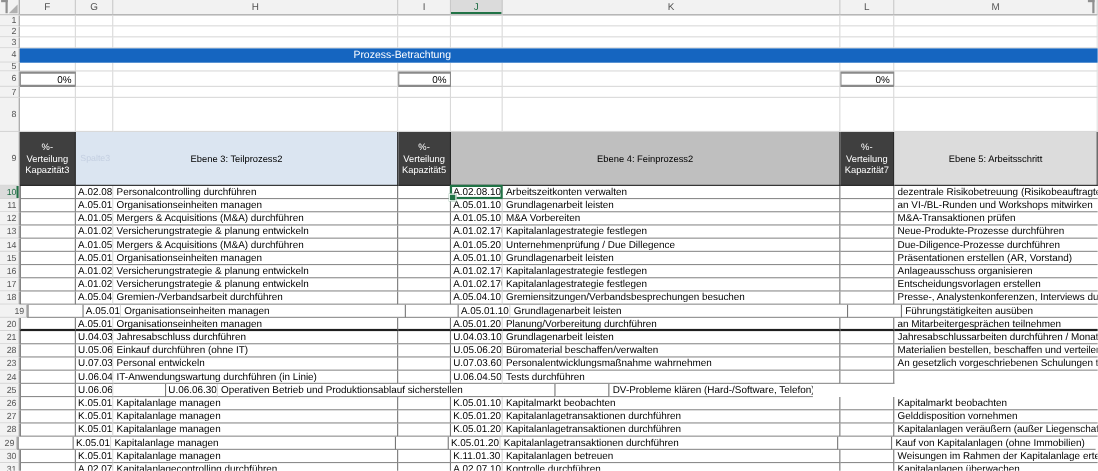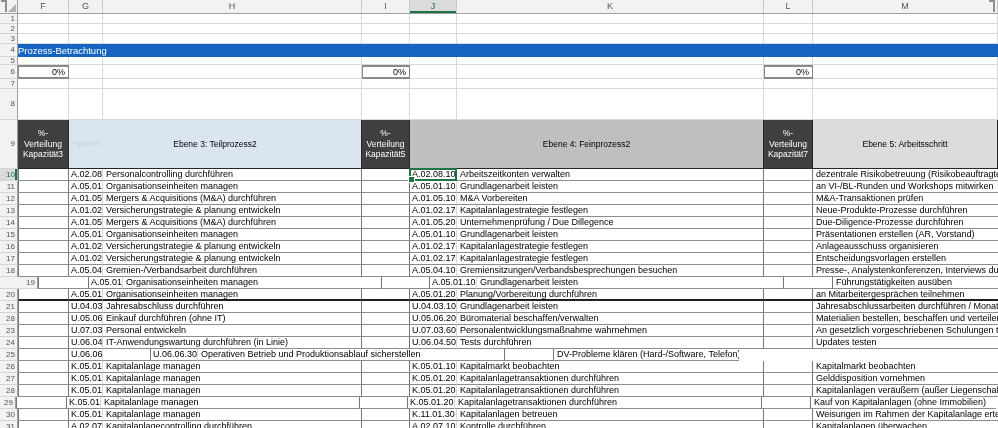--- a/index.html
+++ b/index.html
@@ -14,21 +14,21 @@
            border-right:1px solid #C9C9C9;font-size:9px;line-height:1;cursor:default}
   .col-hdr.selected{background:#DBDBDB;box-shadow:inset 0 -2px 0 #217346;color:#1E6B43}
   .row{display:flex;width:998px}
   .rowhdr{flex:none;display:flex;align-items:center;justify-content:flex-end;padding-right:2px;
           background:#F2F2F2;border-right:1px solid #9E9E9E;border-bottom:1px solid #D5D5D5;
           color:#555;font-size:8px;line-height:1;cursor:default}
   .rowhdr.selhdr{background:#DBDBDB;box-shadow:inset -2px 0 0 #217346;color:#1E6B43}
   .cell{flex:none;display:flex;align-items:center;overflow:hidden;white-space:nowrap;line-height:1;
         border-right:1px solid #D9D9D9;border-bottom:1px solid #D9D9D9;padding:0 2px}
   .banner{border-right:none;border-bottom:none;padding:0;position:relative}
-  .banner-label{width:392px;text-align:left;color:#FFFFFF;font-size:9.5px}
+  .banner-label{width:392px;text-align:right;color:#FFFFFF;font-size:9.5px}
   .pct{justify-content:flex-end;border:1px solid #8A8A8A;border-top-width:2px;border-bottom-width:2px;padding-right:3px}
   .h9{white-space:normal;text-align:center;justify-content:center;line-height:1.25;font-size:8.5px;
       border-right:1px solid #262626;border-bottom:1px solid #262626;padding:0 2px}
   .h9.dark{background:#3F3F3F;color:#FFFFFF}
   .h9.blue{background:#DBE5F1;position:relative}
   .h9.gray{background:#BFBFBF}
   .h9.light{background:#DCDCDC}
   .ghost{position:absolute;left:4px;top:50%;transform:translateY(-50%);color:#C4CFE1;font-size:8px;white-space:nowrap}
   .data .cell{border-bottom:1px solid #8C8C8C}
   .data .col-F{border-left:1px solid #777;border-right:1px solid #777}
@@ -257,21 +257,21 @@
       <div class="cell col-F" style="width:51px"></div>
       <div class="cell col-G code" style="width:34px">A.05.04</div>
       <div class="cell col-H txt" style="width:259px">Gremien-/Verbandsarbeit durchführen</div>
       <div class="cell col-I" style="width:48px"></div>
       <div class="cell col-J code" style="width:47px">A.05.04.10</div>
       <div class="cell col-K txt" style="width:307px">Gremiensitzungen/Verbandsbesprechungen besuchen</div>
       <div class="cell col-L" style="width:49px"></div>
       <div class="cell col-M txt" style="width:185px">Presse-, Analystenkonferenzen, Interviews durchführen</div>
     </div>
     <div class="row data" style="height:12px">
-      <div class="rowhdr" style="width:38px">19</div>
+      <div class="rowhdr" style="width:25px">19</div>
       <div class="cell col-F" style="width:51px"></div>
       <div class="cell col-G code" style="width:34px">A.05.01</div>
       <div class="cell col-H txt" style="width:259px">Organisationseinheiten managen</div>
       <div class="cell col-I" style="width:48px"></div>
       <div class="cell col-J code" style="width:47px">A.05.01.10</div>
       <div class="cell col-K txt" style="width:307px">Grundlagenarbeit leisten</div>
       <div class="cell col-L" style="width:49px"></div>
       <div class="cell col-M txt" style="width:185px">Führungstätigkeiten ausüben</div>
     </div>
     <div class="row data thick" style="height:12px">
@@ -320,21 +320,20 @@
     </div>
     <div class="row data" style="height:12px">
       <div class="rowhdr" style="width:18px">24</div>
       <div class="cell col-F" style="width:51px"></div>
       <div class="cell col-G code" style="width:34px">U.06.04</div>
       <div class="cell col-H txt" style="width:259px">IT-Anwendungswartung durchführen (in Linie)</div>
       <div class="cell col-I" style="width:48px"></div>
       <div class="cell col-J code" style="width:47px">U.06.04.50</div>
       <div class="cell col-K txt" style="width:307px">Tests durchführen</div>
       <div class="cell col-L" style="width:49px"></div>
-      <div class="cell col-M txt" style="width:185px">Updates testen</div>
     </div>
     <div class="row data" style="height:12px">
       <div class="rowhdr" style="width:18px">25</div>
       <div class="cell col-F" style="width:51px"></div>
       <div class="cell col-G code" style="width:34px">U.06.06</div>
       <div class="cell col-I" style="width:48px"></div>
       <div class="cell col-J code" style="width:47px">U.06.06.30</div>
       <div class="cell col-K txt" style="width:307px">Operativen Betrieb und Produktionsablauf sicherstellen</div>
       <div class="cell col-L" style="width:49px"></div>
       <div class="cell col-M txt" style="width:185px">DV-Probleme klären (Hard-/Software, Telefon)</div>

